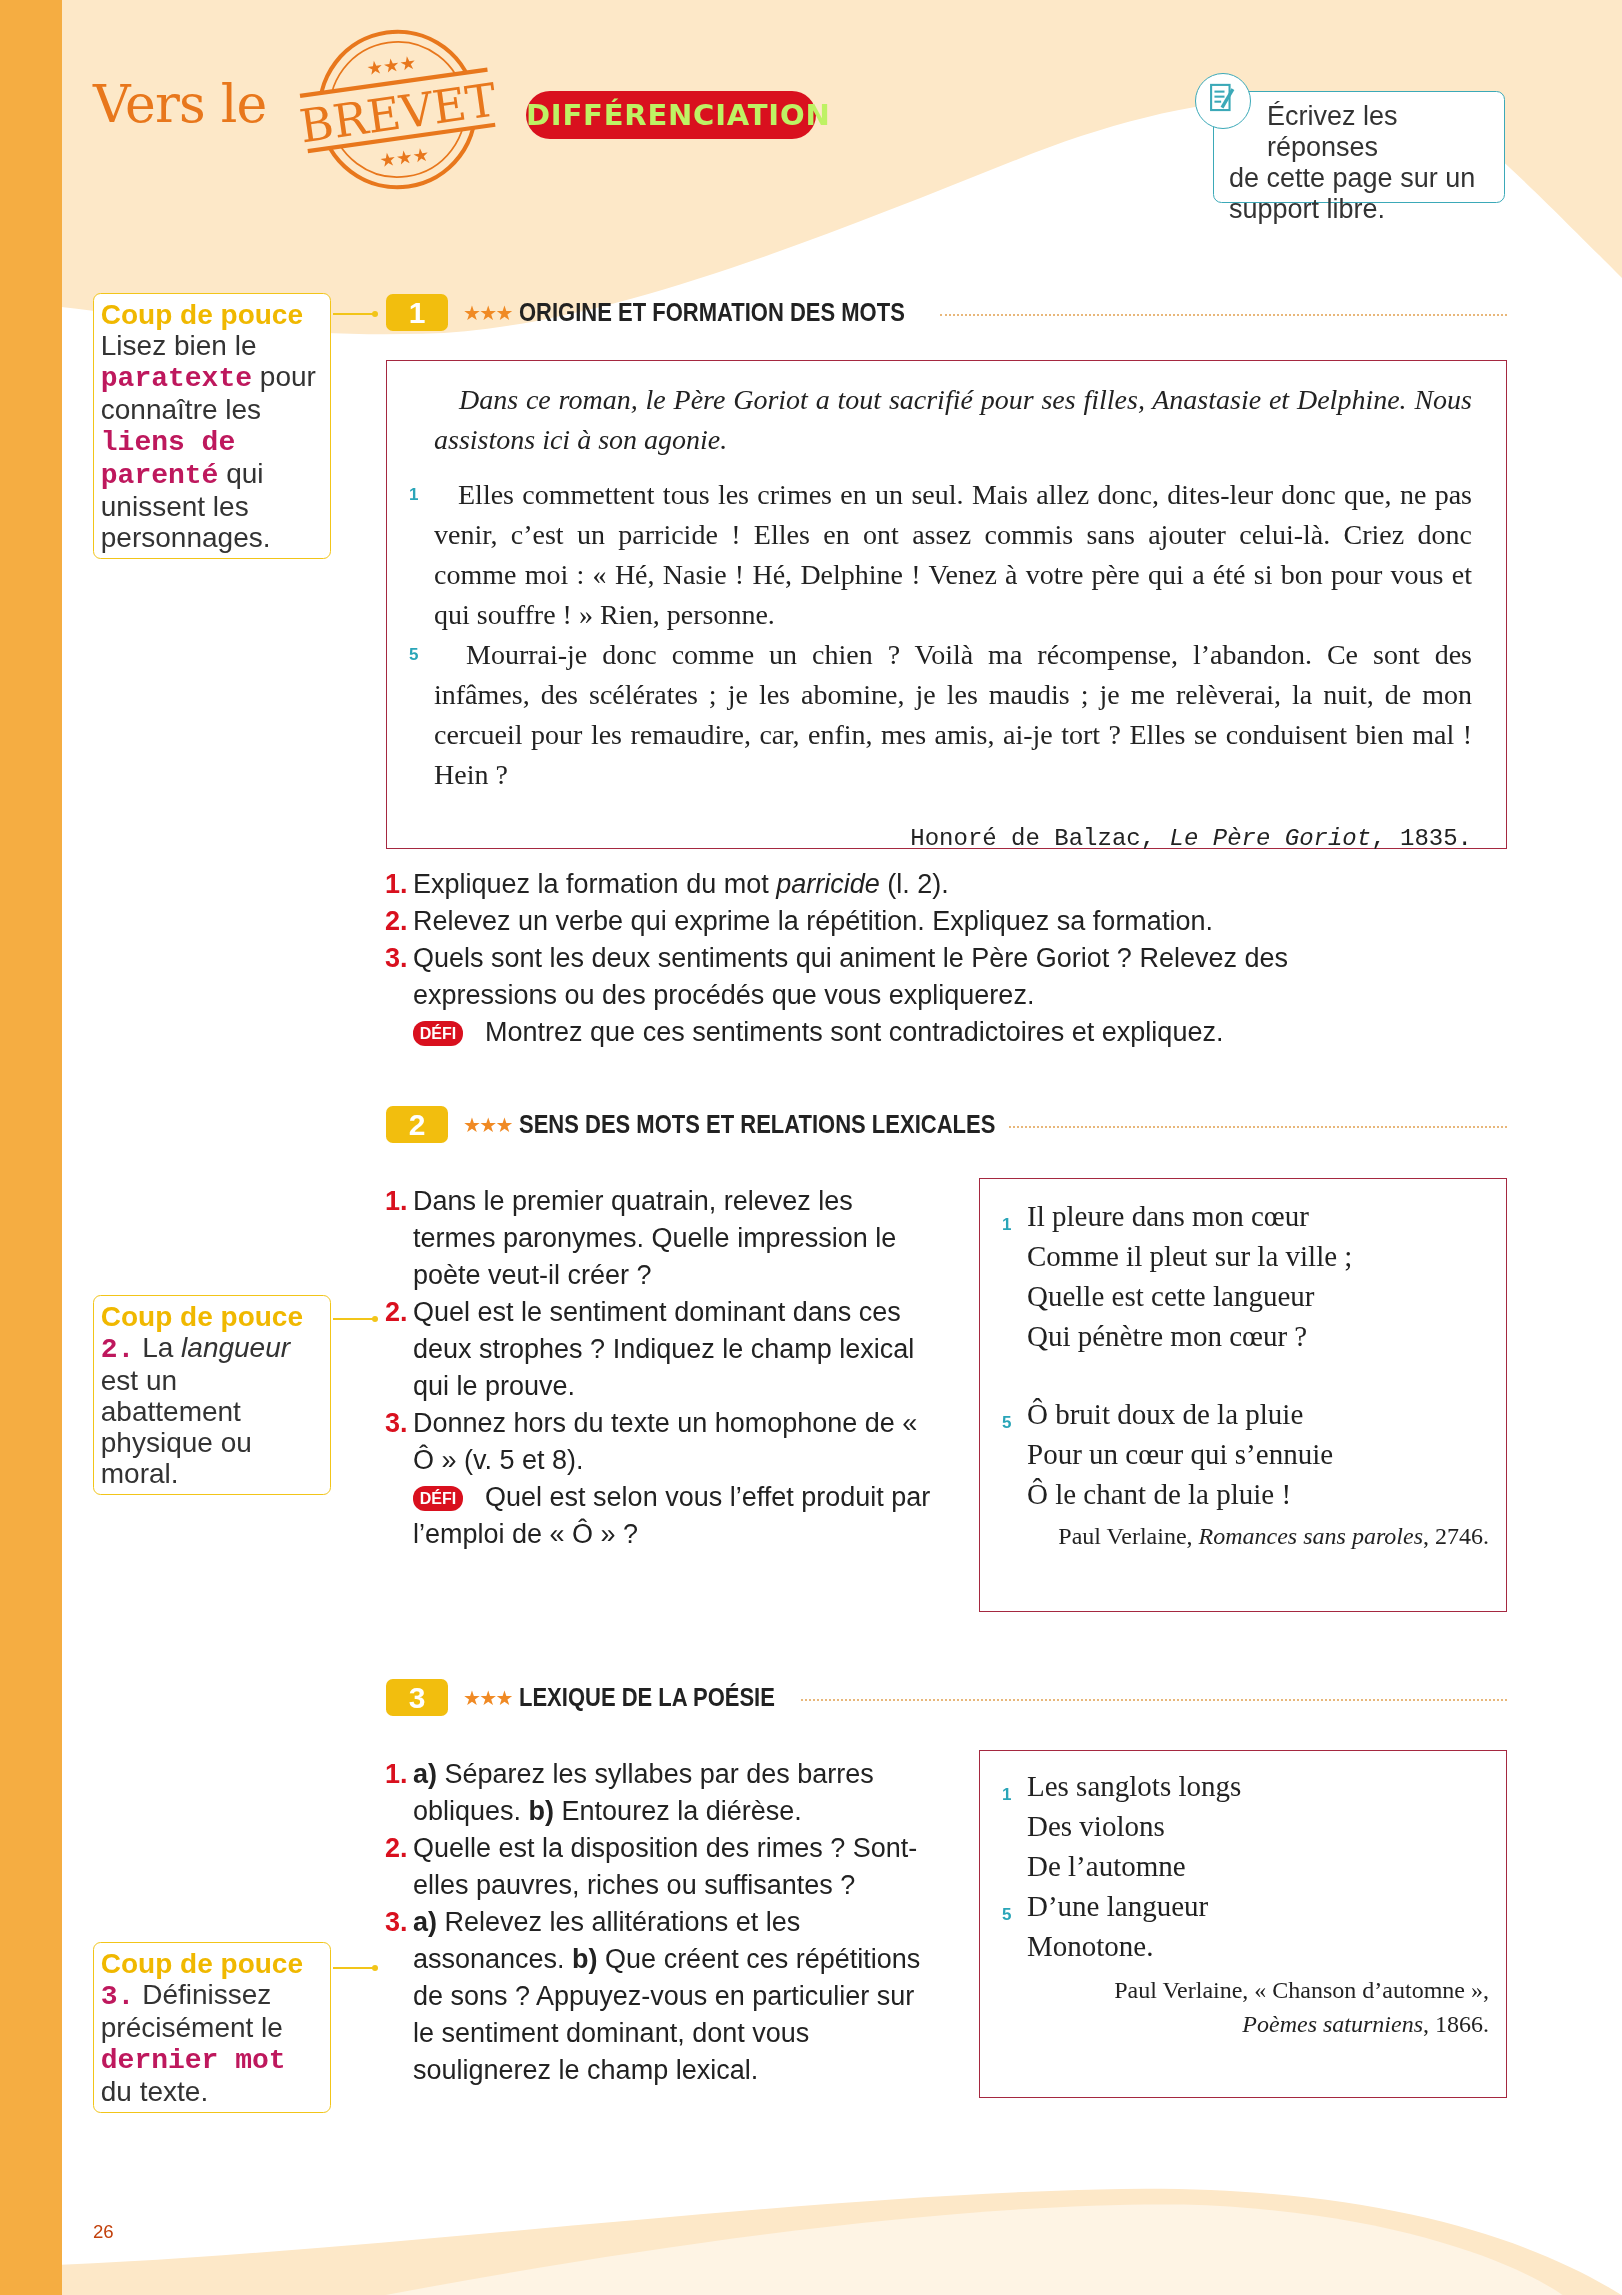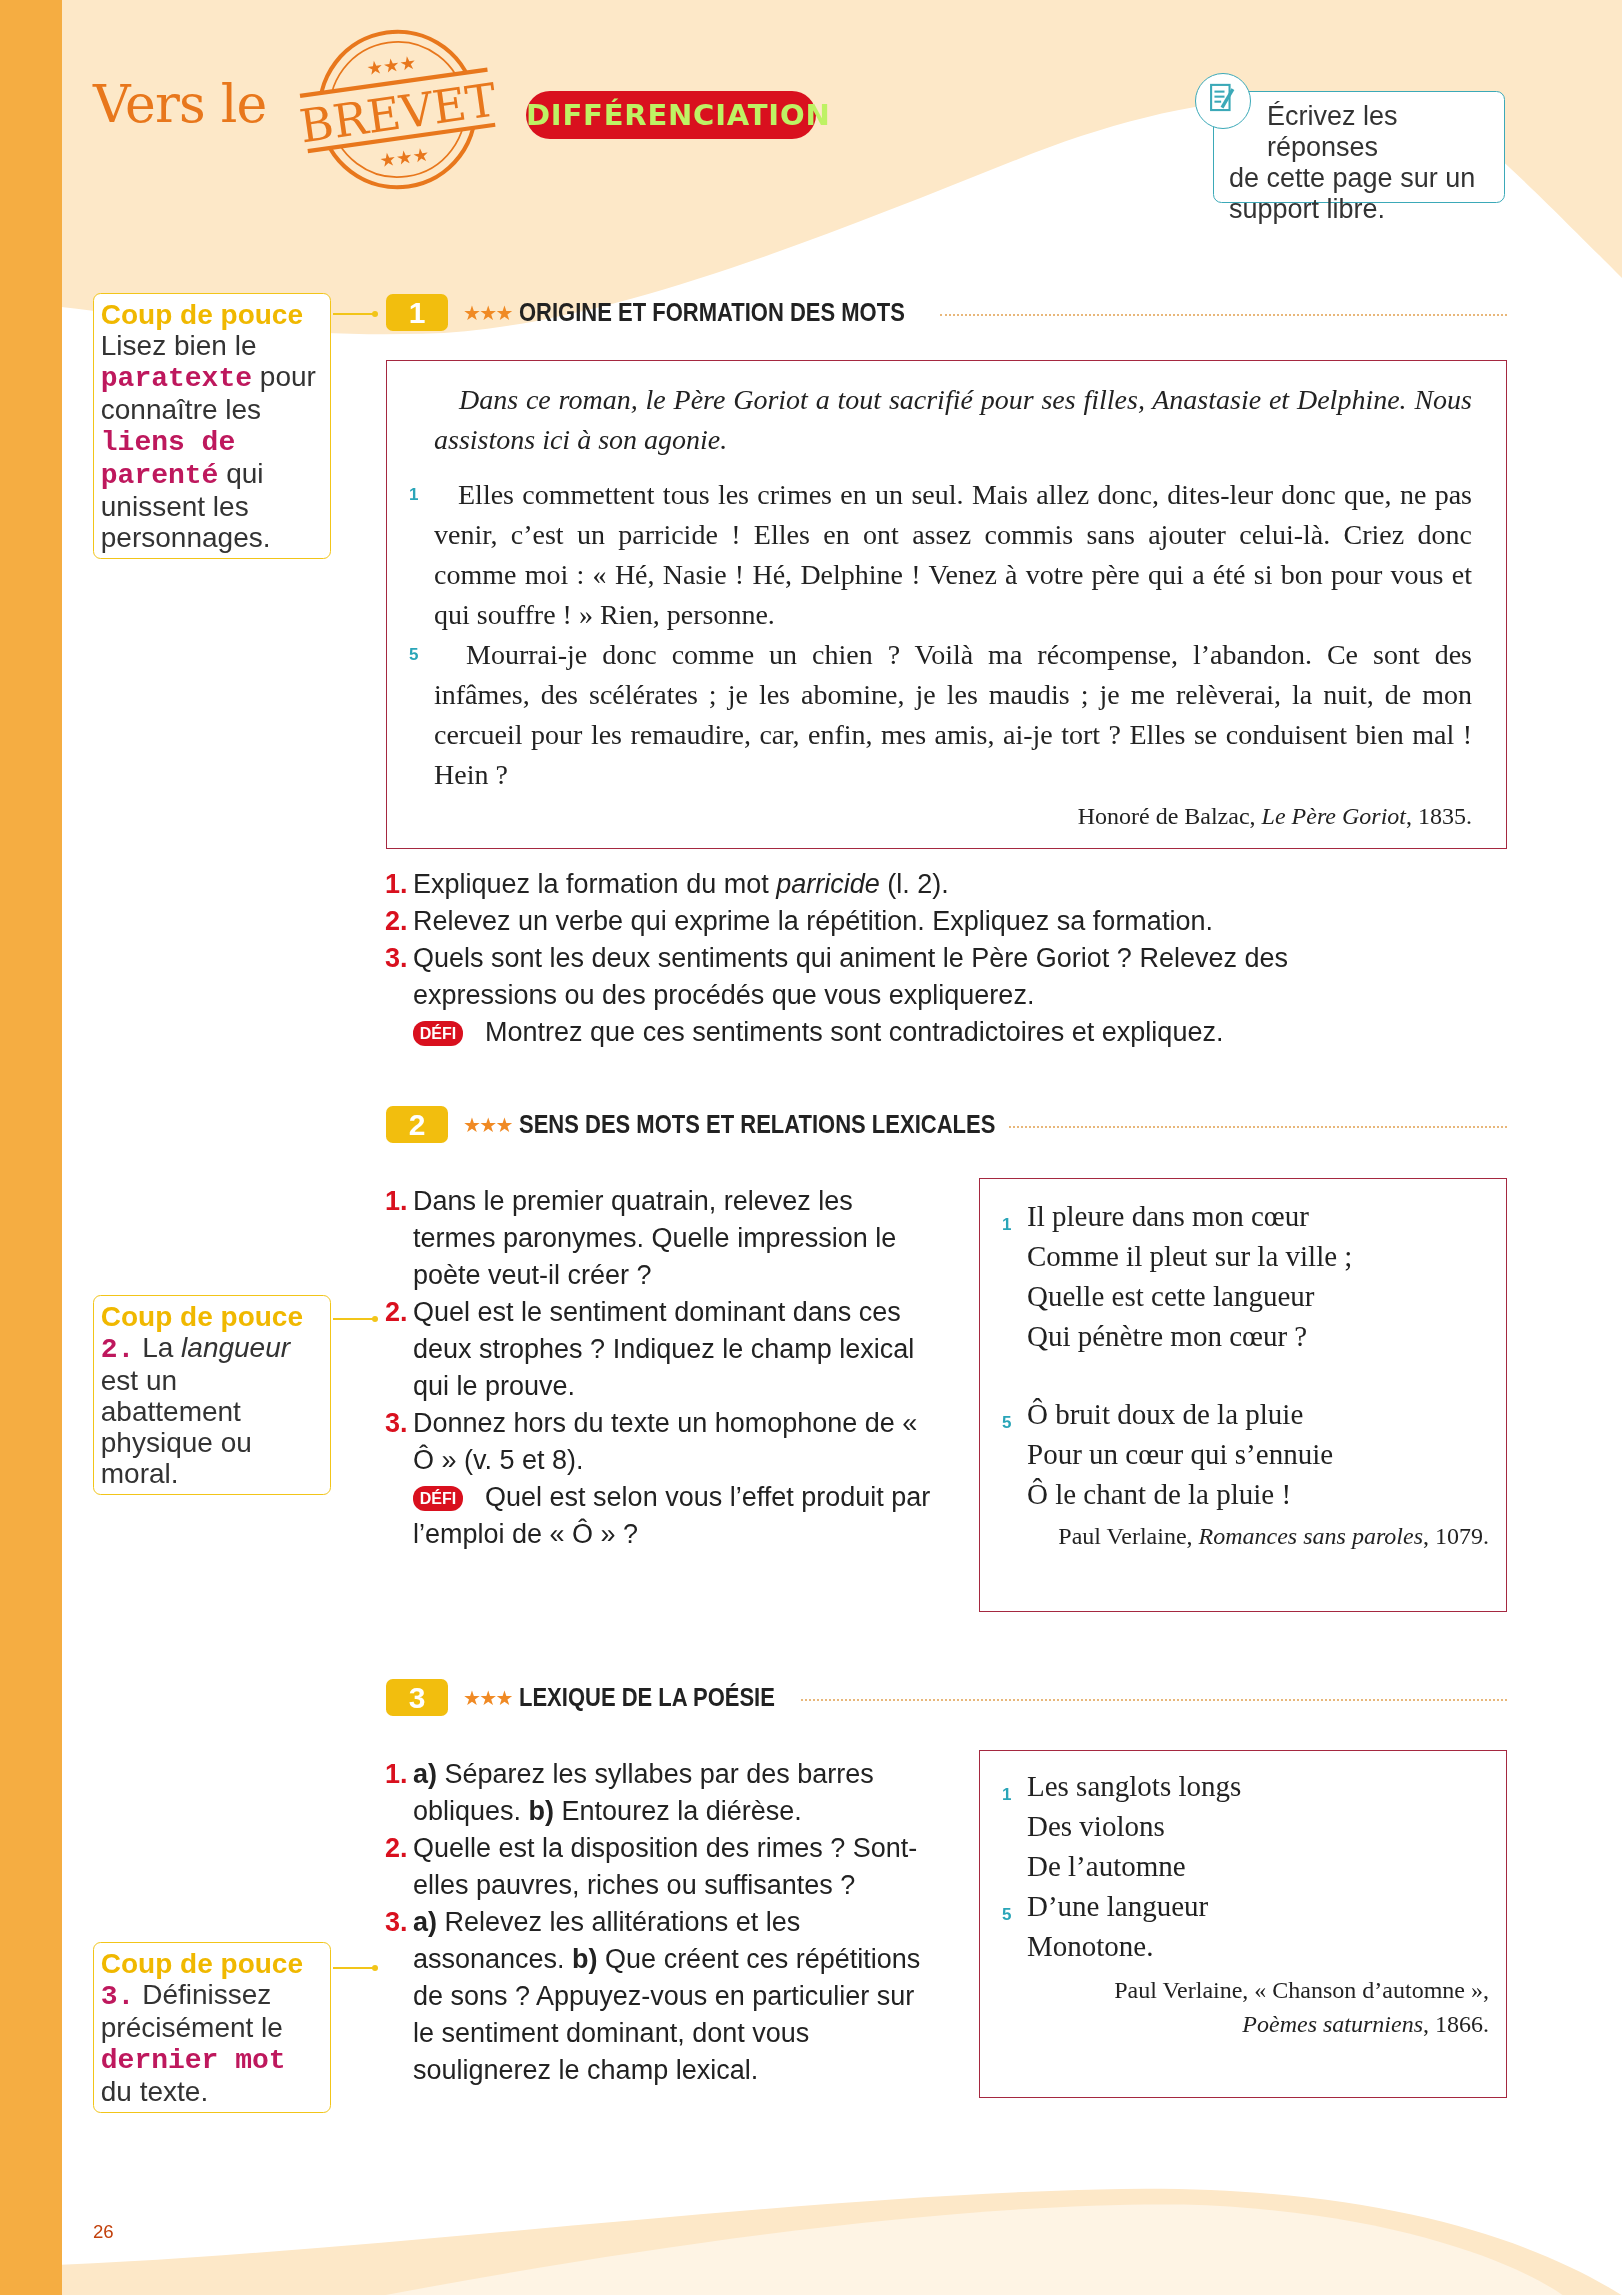--- a/index.html
+++ b/index.html
@@ -103,21 +103,21 @@
 <div class="abs text-box" style="left:386px; top:360px; width:1121px; height:489px; padding:18.6px 34px 0 47px;">
   <p class="serif-p" style="font-style:italic; text-indent:25px;">Dans ce roman, le Père Goriot a tout sacrifié pour ses filles, Anastasie et Delphine. Nous assistons ici à son agonie.</p>
   <div style="position:relative; margin-top:15px;">
     <span class="line-num" style="left:-25px; top:10px;">1</span>
     <p class="serif-p" style="text-indent:24px;">Elles commettent tous les crimes en un seul. Mais allez donc, dites-leur donc que, ne pas venir, c’est un parricide ! Elles en ont assez commis sans ajouter celui-là. Criez donc comme moi : « Hé, Nasie ! Hé, Delphine ! Venez à votre père qui a été si bon pour vous et qui souffre ! » Rien, personne.</p>
   </div>
   <div style="position:relative;">
     <span class="line-num" style="left:-25px; top:10px;">5</span>
     <p class="serif-p" style="text-indent:32px;">Mourrai-je donc comme un chien ? Voilà ma récompense, l’abandon. Ce sont des infâmes, des scélérates ; je les abomine, je les maudis ; je me relèverai, la nuit, de mon cercueil pour les remaudire, car, enfin, mes amis, ai-je tort ? Elles se conduisent bien mal ! Hein ?</p>
   </div>
-  <div class="source" style="margin-top:4px;">
+  <div class="source" style="margin-top:27px;font-family:Liberation Mono, monospace;">
     <span>Honoré de Balzac, </span><i>Le Père Goriot</i><span>, 1835.</span>
   </div>
 </div>
 
 <div class="abs qlist" style="left:385px; top:866px; width:1124px;">
   <div class="q">
     <span class="num">1.</span><span>Expliquez la formation du mot </span><i>parricide</i><span> (l. 2).</span>
   </div>
   <div class="q">
     <span class="num">2.</span><span>Relevez un verbe qui exprime la répétition. Expliquez sa formation.</span>
@@ -151,21 +151,21 @@
 
 <div class="abs text-box" style="left:979px; top:1178px; width:528px; height:434px; padding:17px 17px 0 47px;">
   <div class="poem-line"><span class="line-num" style="left:-25px; top:8.5px;">1</span><span>Il pleure dans mon cœur</span></div>
   <div class="poem-line"><span>Comme il pleut sur la ville ;</span></div>
   <div class="poem-line"><span>Quelle est cette langueur</span></div>
   <div class="poem-line"><span>Qui pénètre mon cœur ?</span></div>
   <div class="poem-line" style="margin-top:38px;"><span class="line-num" style="left:-25px; top:8.5px;">5</span><span>Ô bruit doux de la pluie</span></div>
   <div class="poem-line"><span>Pour un cœur qui s’ennuie</span></div>
   <div class="poem-line"><span>Ô le chant de la pluie !</span></div>
   <div class="source" style="margin-top:5px;">
-    <span>Paul Verlaine, </span><i>Romances sans paroles</i><span>, 1079.</span>
+    <span>Paul Verlaine, </span><i>Romances sans paroles</i><span>, 2746.</span>
   </div>
 </div>
 
 <div class="abs sec-head" style="top:1678px;">
   <div class="badge">3</div>
   <span class="stars">★★★</span>
   <span class="sec-title">LEXIQUE DE LA POÉSIE</span>
   <span class="dots" style="margin-left:-8.5px;"></span>
 </div>
 

